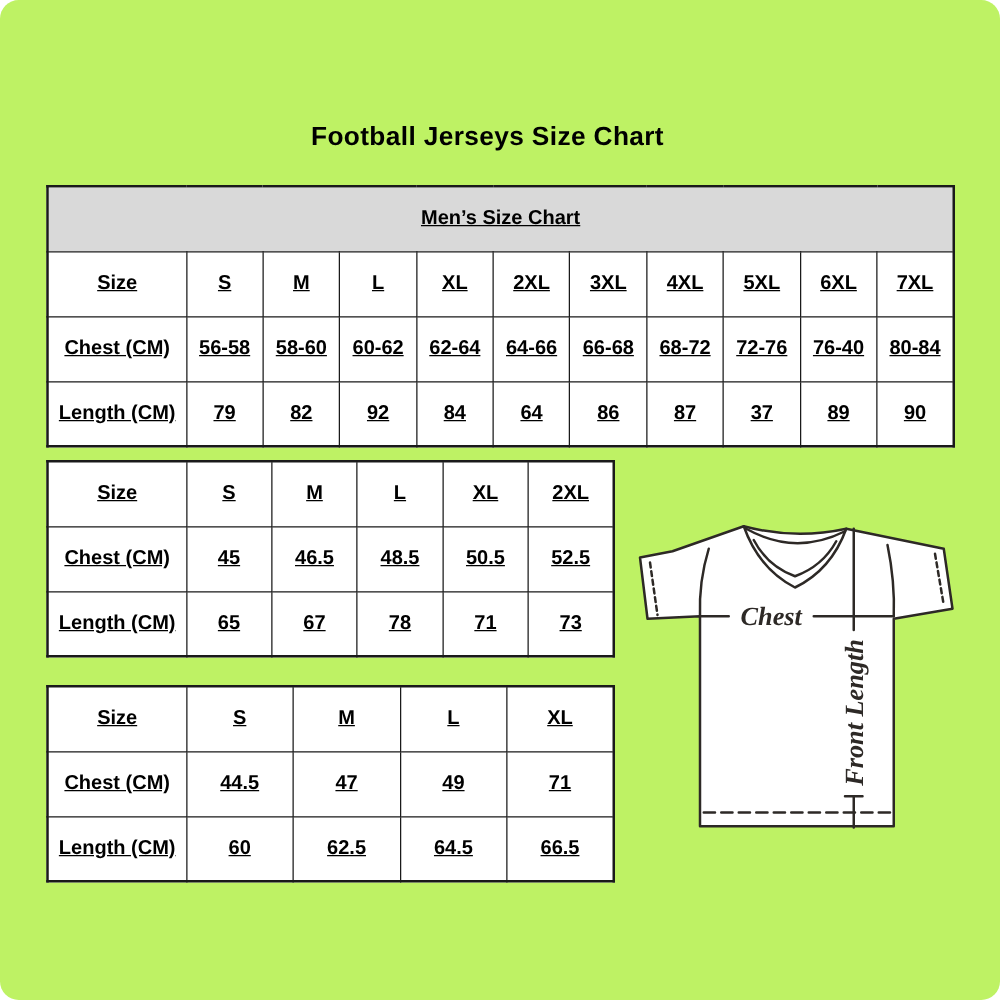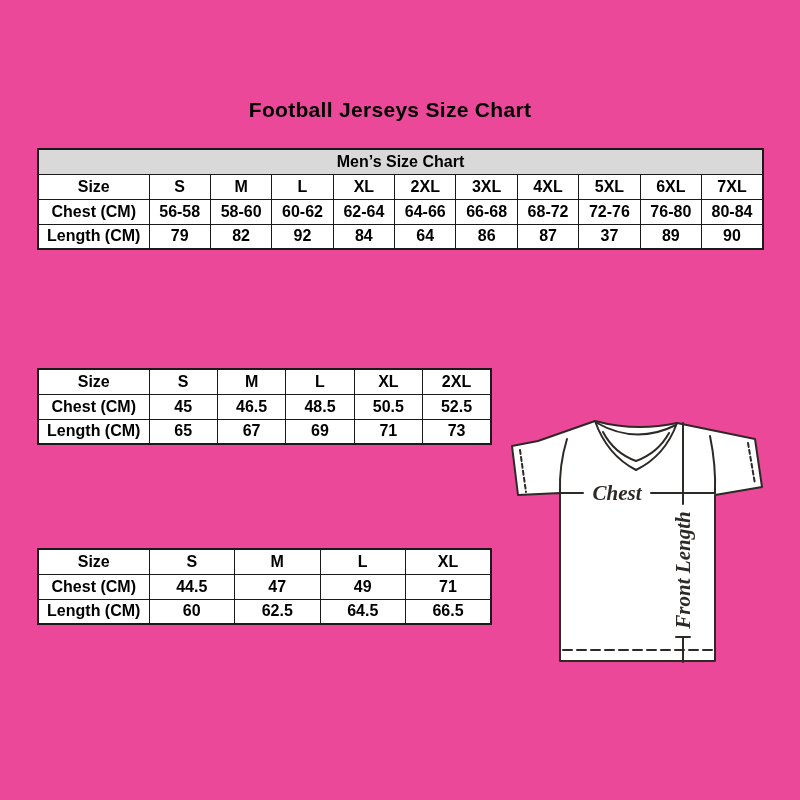--- a/index.html
+++ b/index.html
@@ -6,22 +6,23 @@
   html, body { margin: 0; padding: 0; }
   body {
     width: 800px; height: 800px;
     background: #ffffff;
     font-family: "Liberation Sans", sans-serif;
     color: var(--text, #000);
   }
   .canvas {
     position: relative;
     width: 800px; height: 800px;
-    background: #ec4899;
+    background: #bef264;
     overflow: hidden;
+    border-radius: 15px;
   }
   .page-title {
     position: absolute;
     top: 98px; left: 0; width: 780px;
     margin: 0;
     text-align: center;
     font-size: 21px;
     font-weight: 700;
     letter-spacing: 0.3px;
     color: #000;
@@ -37,21 +38,21 @@
     border: 1px solid var(--table-border, #1a1a1a);
     text-align: center;
     vertical-align: middle;
     font-weight: 700;
     font-size: 16px;
     padding: 0;
     color: #000;
     overflow: hidden;
     white-space: nowrap;
   }
-  table.size-table tr { height: 25px; }
+  table.size-table tr { height: 52px; text-decoration: underline; }
   td.band-cell {
     background: var(--header-bg, #d9d9d9);
     font-size: 17px;
   }
   col.label-col { width: 111px; }
   .men   { left: 37px; top: 148px; width: 727px; }
   .women { left: 37px; top: 368px; width: 455px; }
   .youth { left: 37px; top: 548px; width: 455px; }
   .jersey {
     position: absolute;
@@ -107,21 +108,21 @@
       <tr>
         <td>Chest (CM)</td>
         <td>56-58</td>
         <td>58-60</td>
         <td>60-62</td>
         <td>62-64</td>
         <td>64-66</td>
         <td>66-68</td>
         <td>68-72</td>
         <td>72-76</td>
-        <td>76-80</td>
+        <td>76-40</td>
         <td>80-84</td>
       </tr>
       <tr>
         <td>Length (CM)</td>
         <td>79</td>
         <td>82</td>
         <td>92</td>
         <td>84</td>
         <td>64</td>
         <td>86</td>
@@ -152,21 +153,21 @@
         <td>45</td>
         <td>46.5</td>
         <td>48.5</td>
         <td>50.5</td>
         <td>52.5</td>
       </tr>
       <tr>
         <td>Length (CM)</td>
         <td>65</td>
         <td>67</td>
-        <td>69</td>
+        <td>78</td>
         <td>71</td>
         <td>73</td>
       </tr>
     </tbody>
   </table>
 
   <table class="size-table youth">
     <colgroup>
         <col class="label-col">
         <col span="4">

